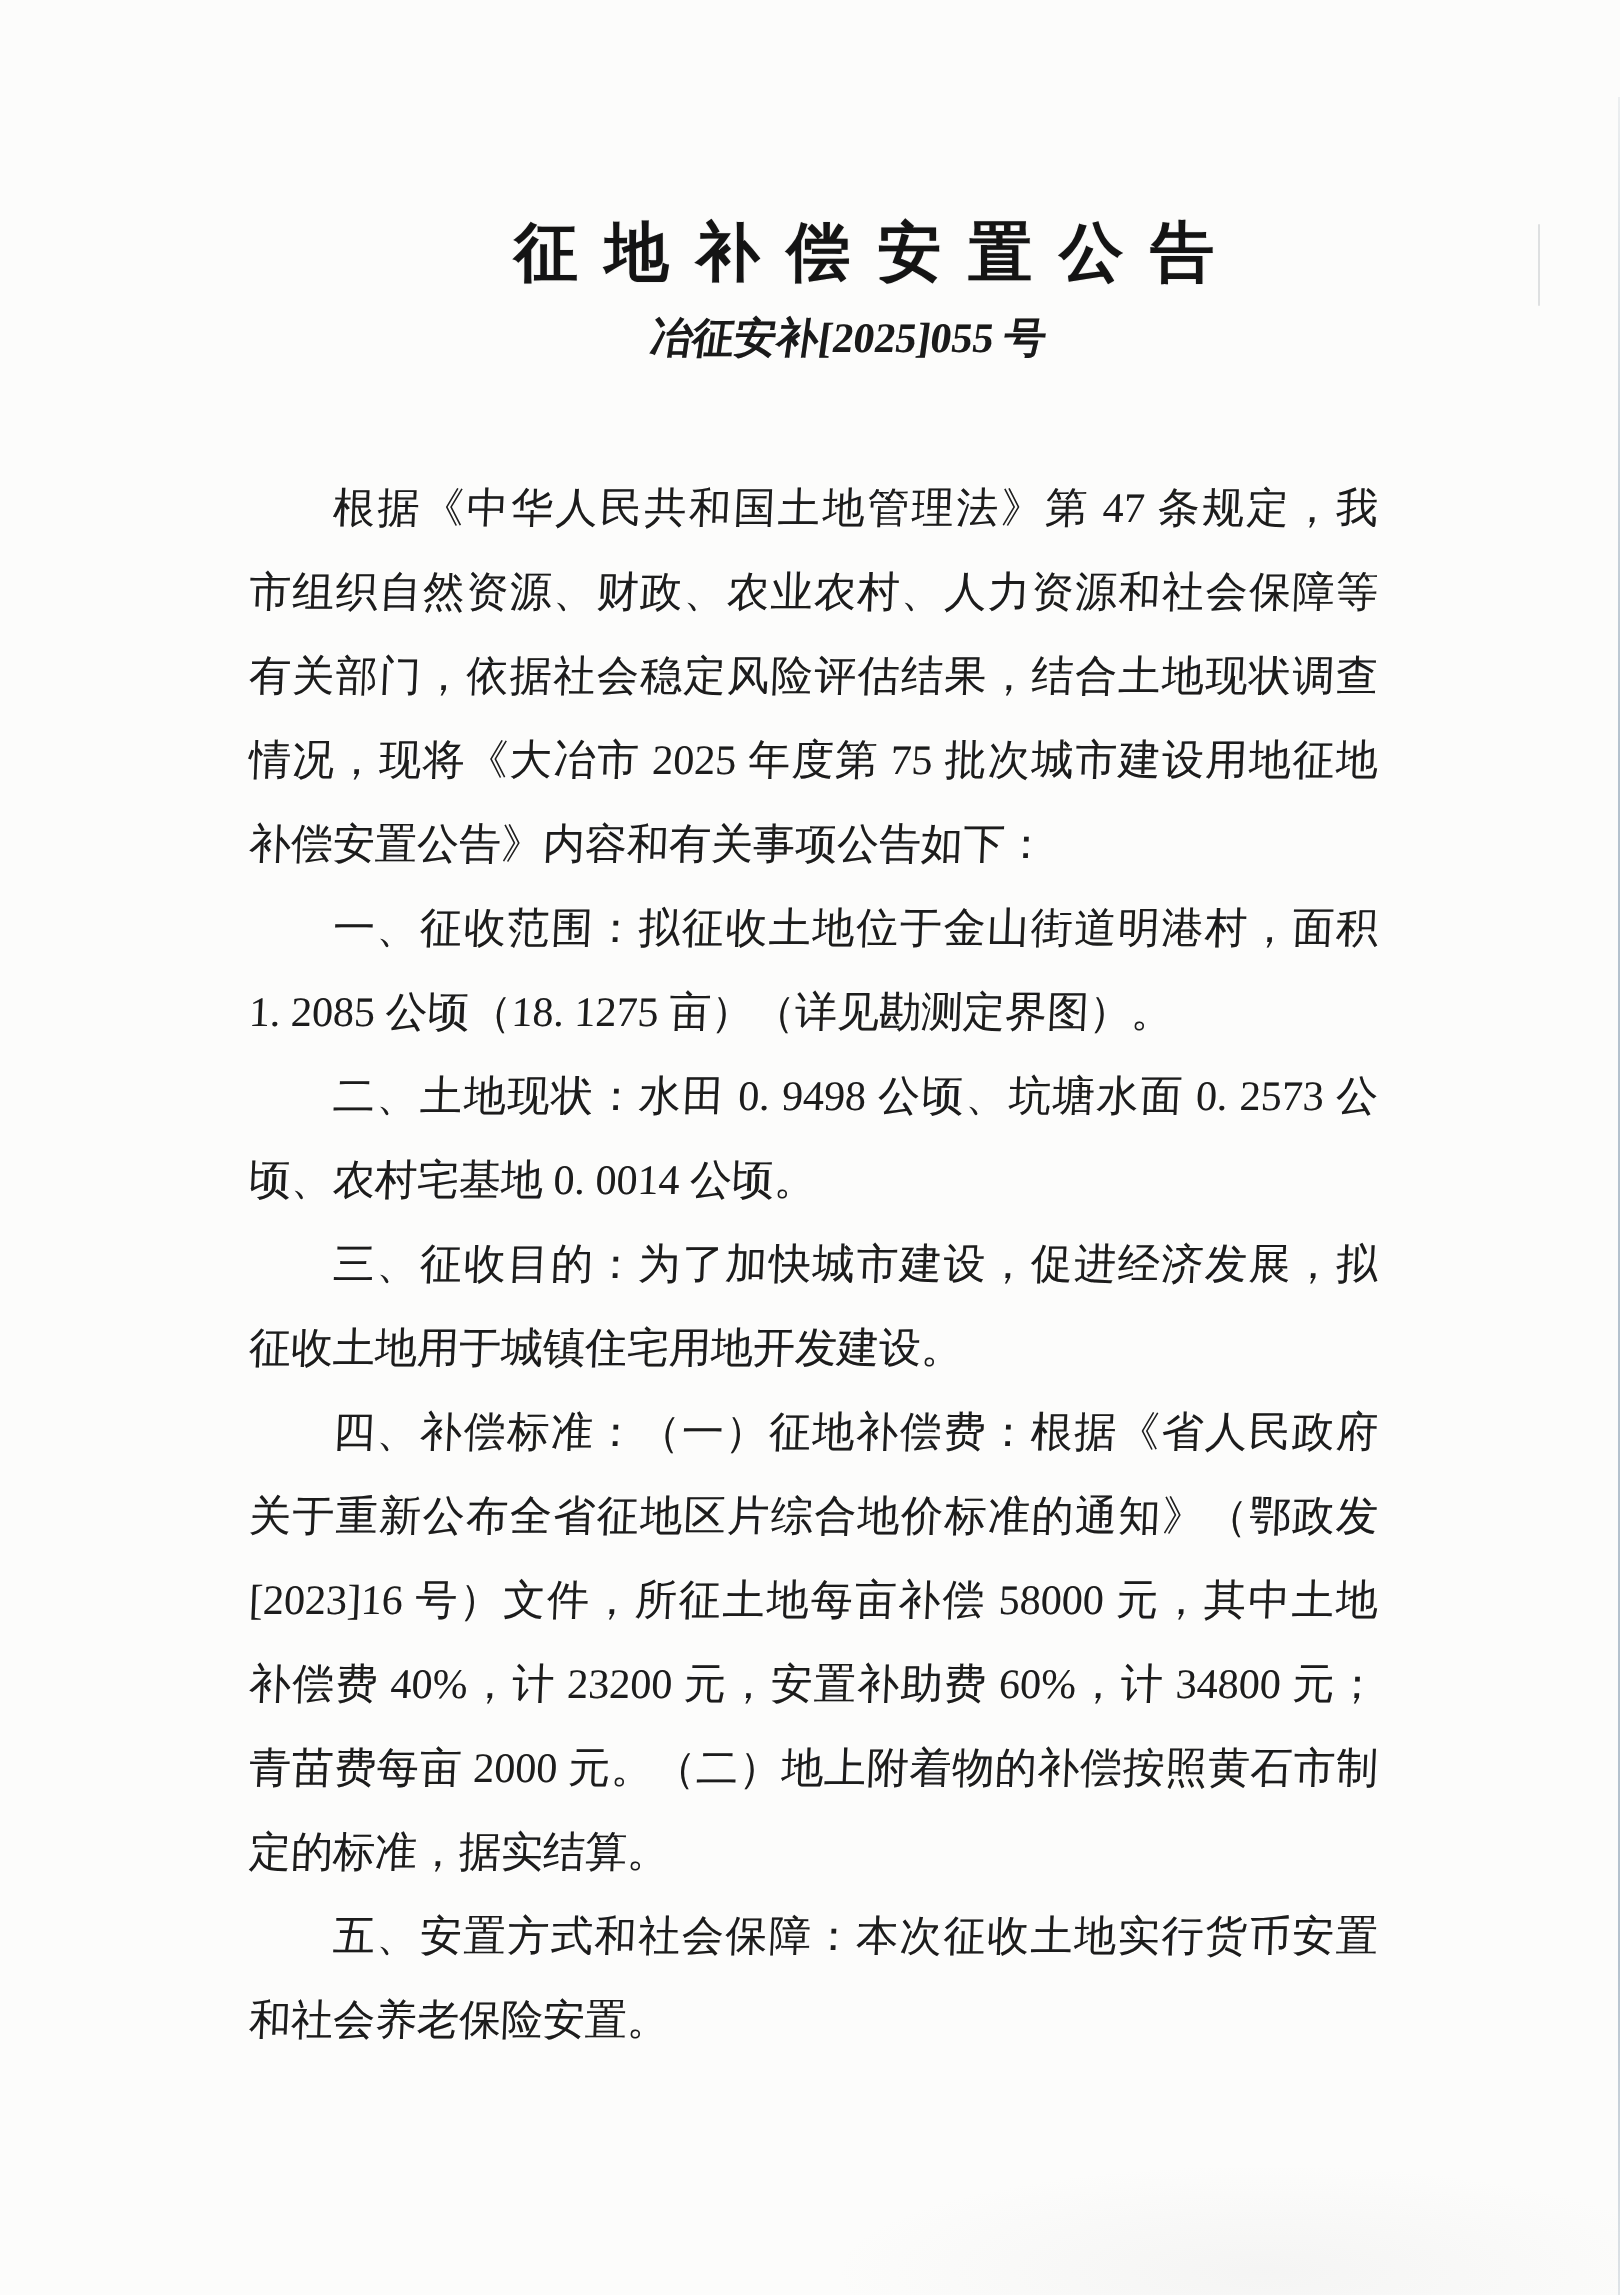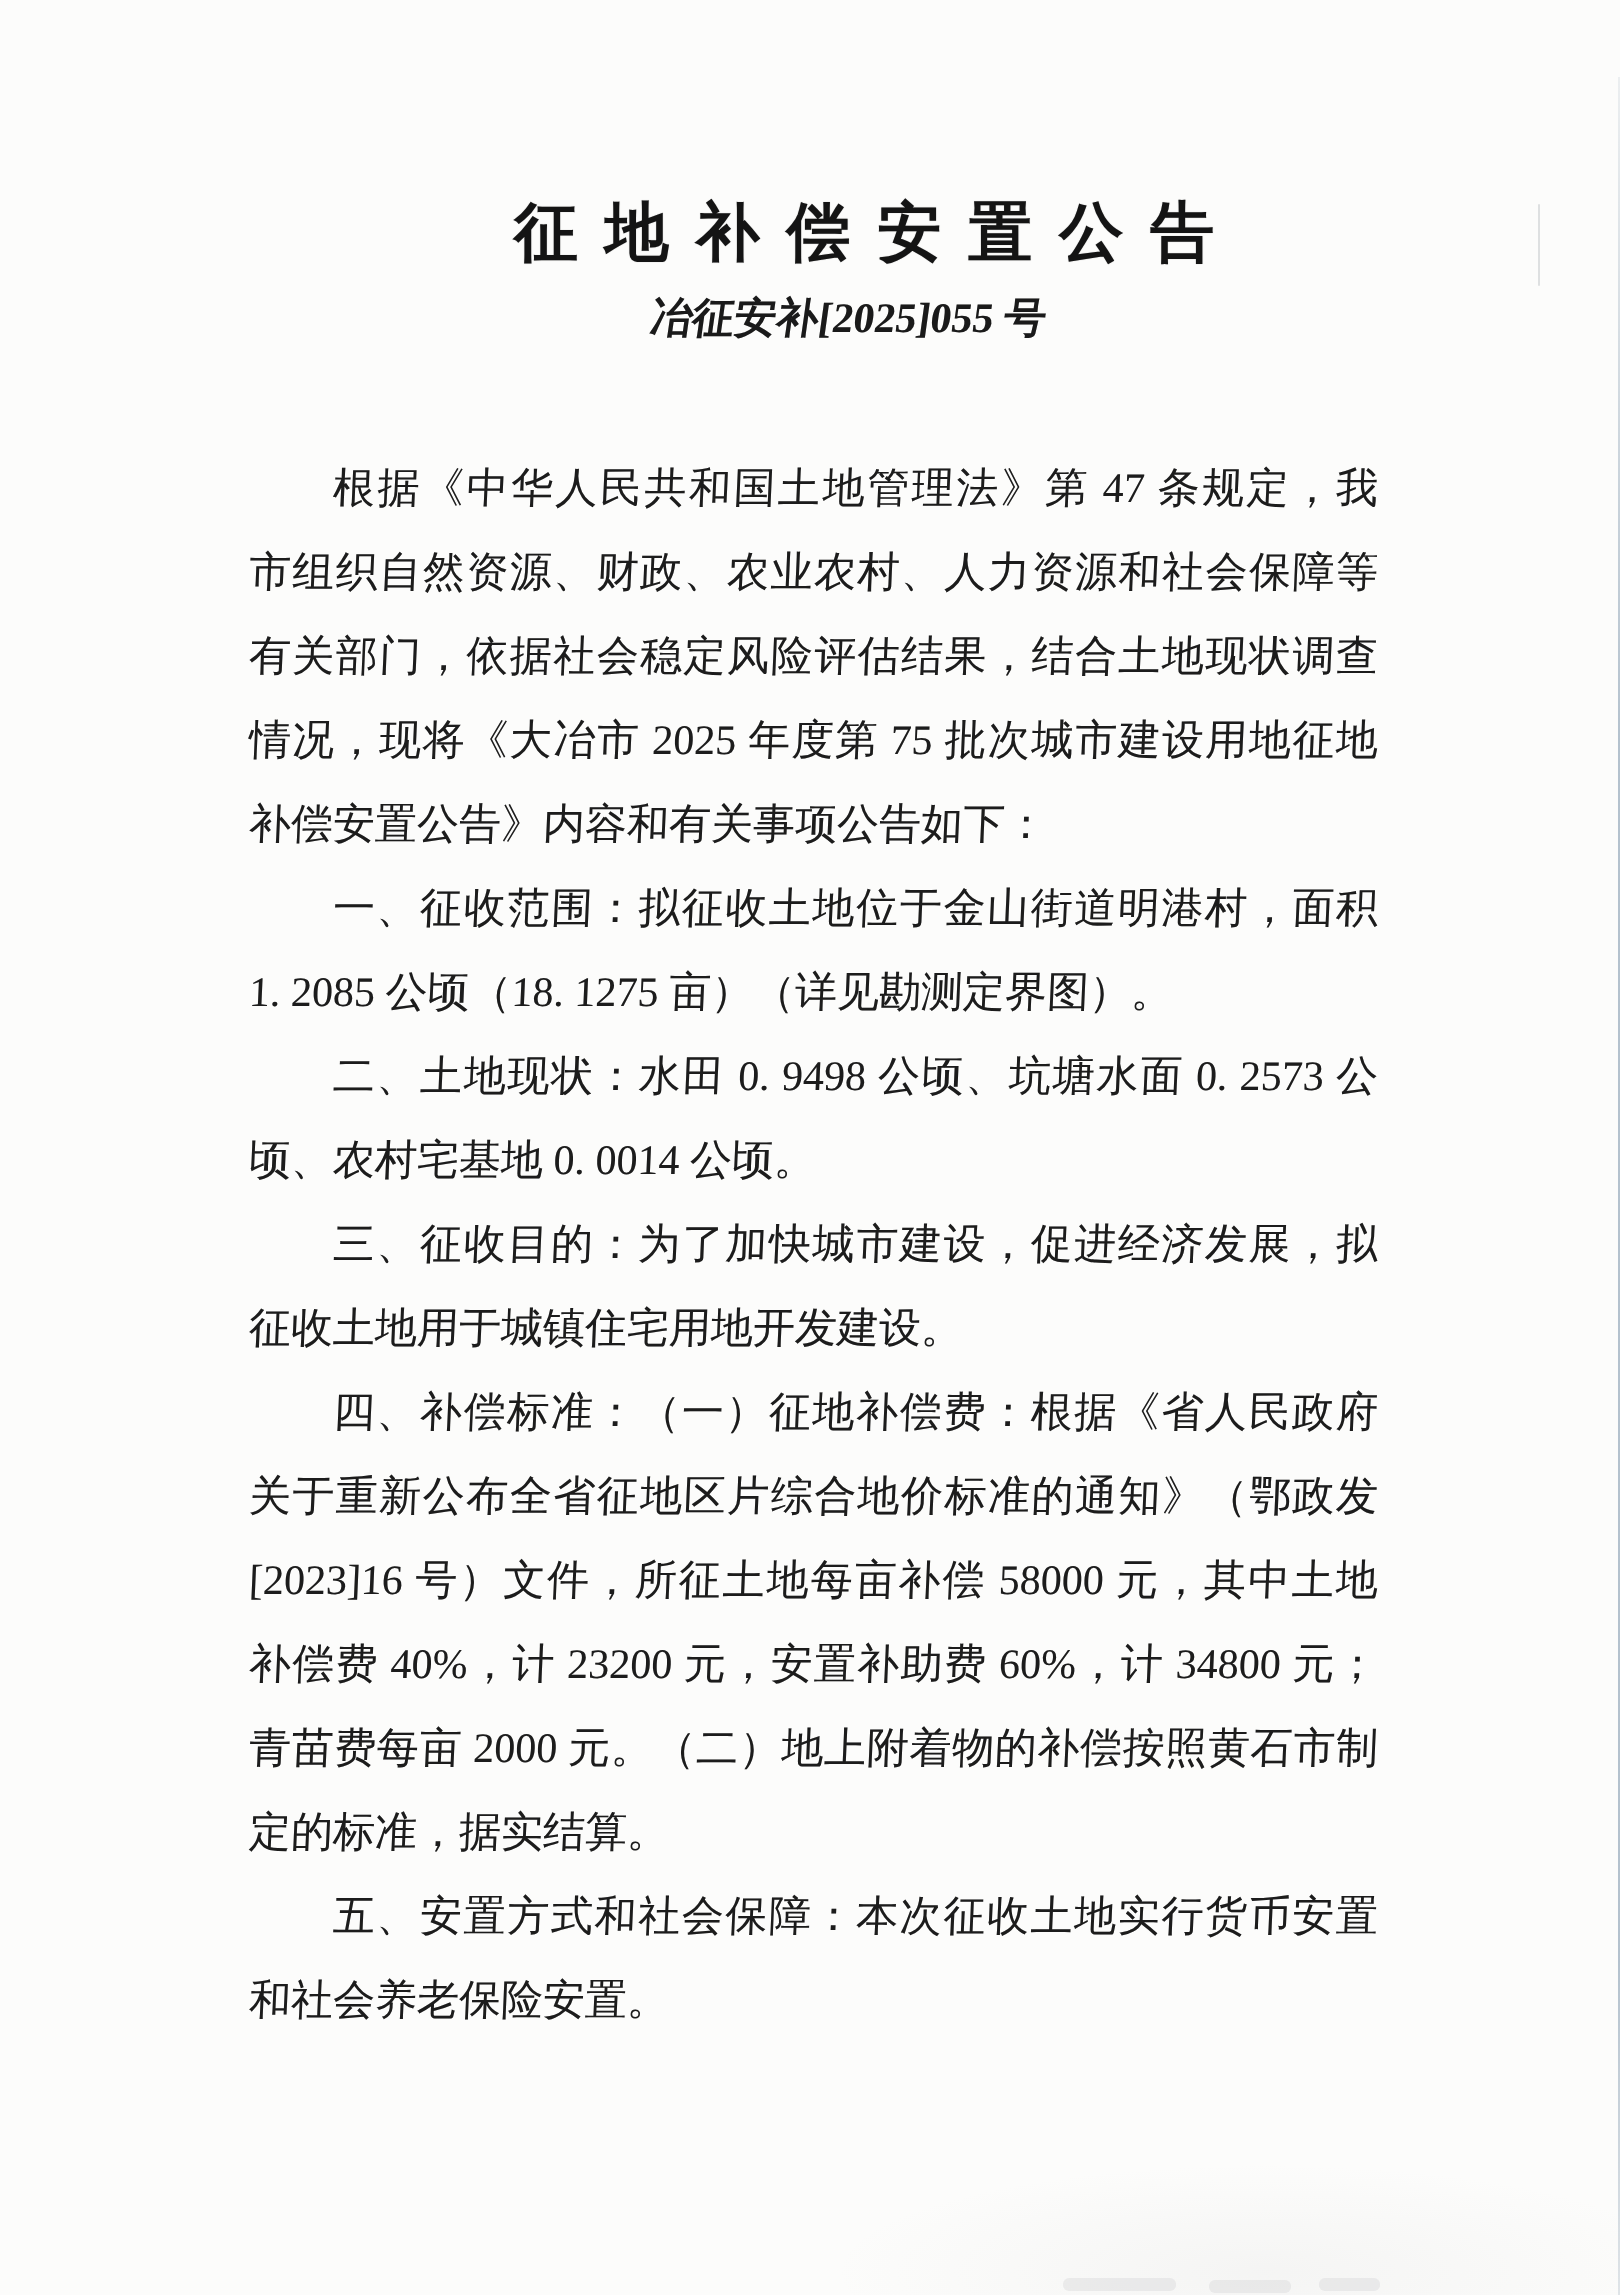--- a/index.html
+++ b/index.html
@@ -9,20 +9,21 @@
     position: relative;
     overflow: hidden;
     font-family: "Liberation Serif", serif;
     color: #1e1e1e;
   }
   .page {
     position: absolute; inset: 0;
     background:
       radial-gradient(ellipse 615px 154px at 78% 99%, rgba(180,180,180,0.10), rgba(0,0,0,0) 70%),
       #fcfcfb;
+    margin-top: 20px;
   }
   .doc-title {
     position: absolute;
     left: 0; right: 0;
     top: 194px;
     text-align: center;
     transform: translateX(67px);
     font-size: 64px;
     line-height: 77px;
     font-weight: 700;

